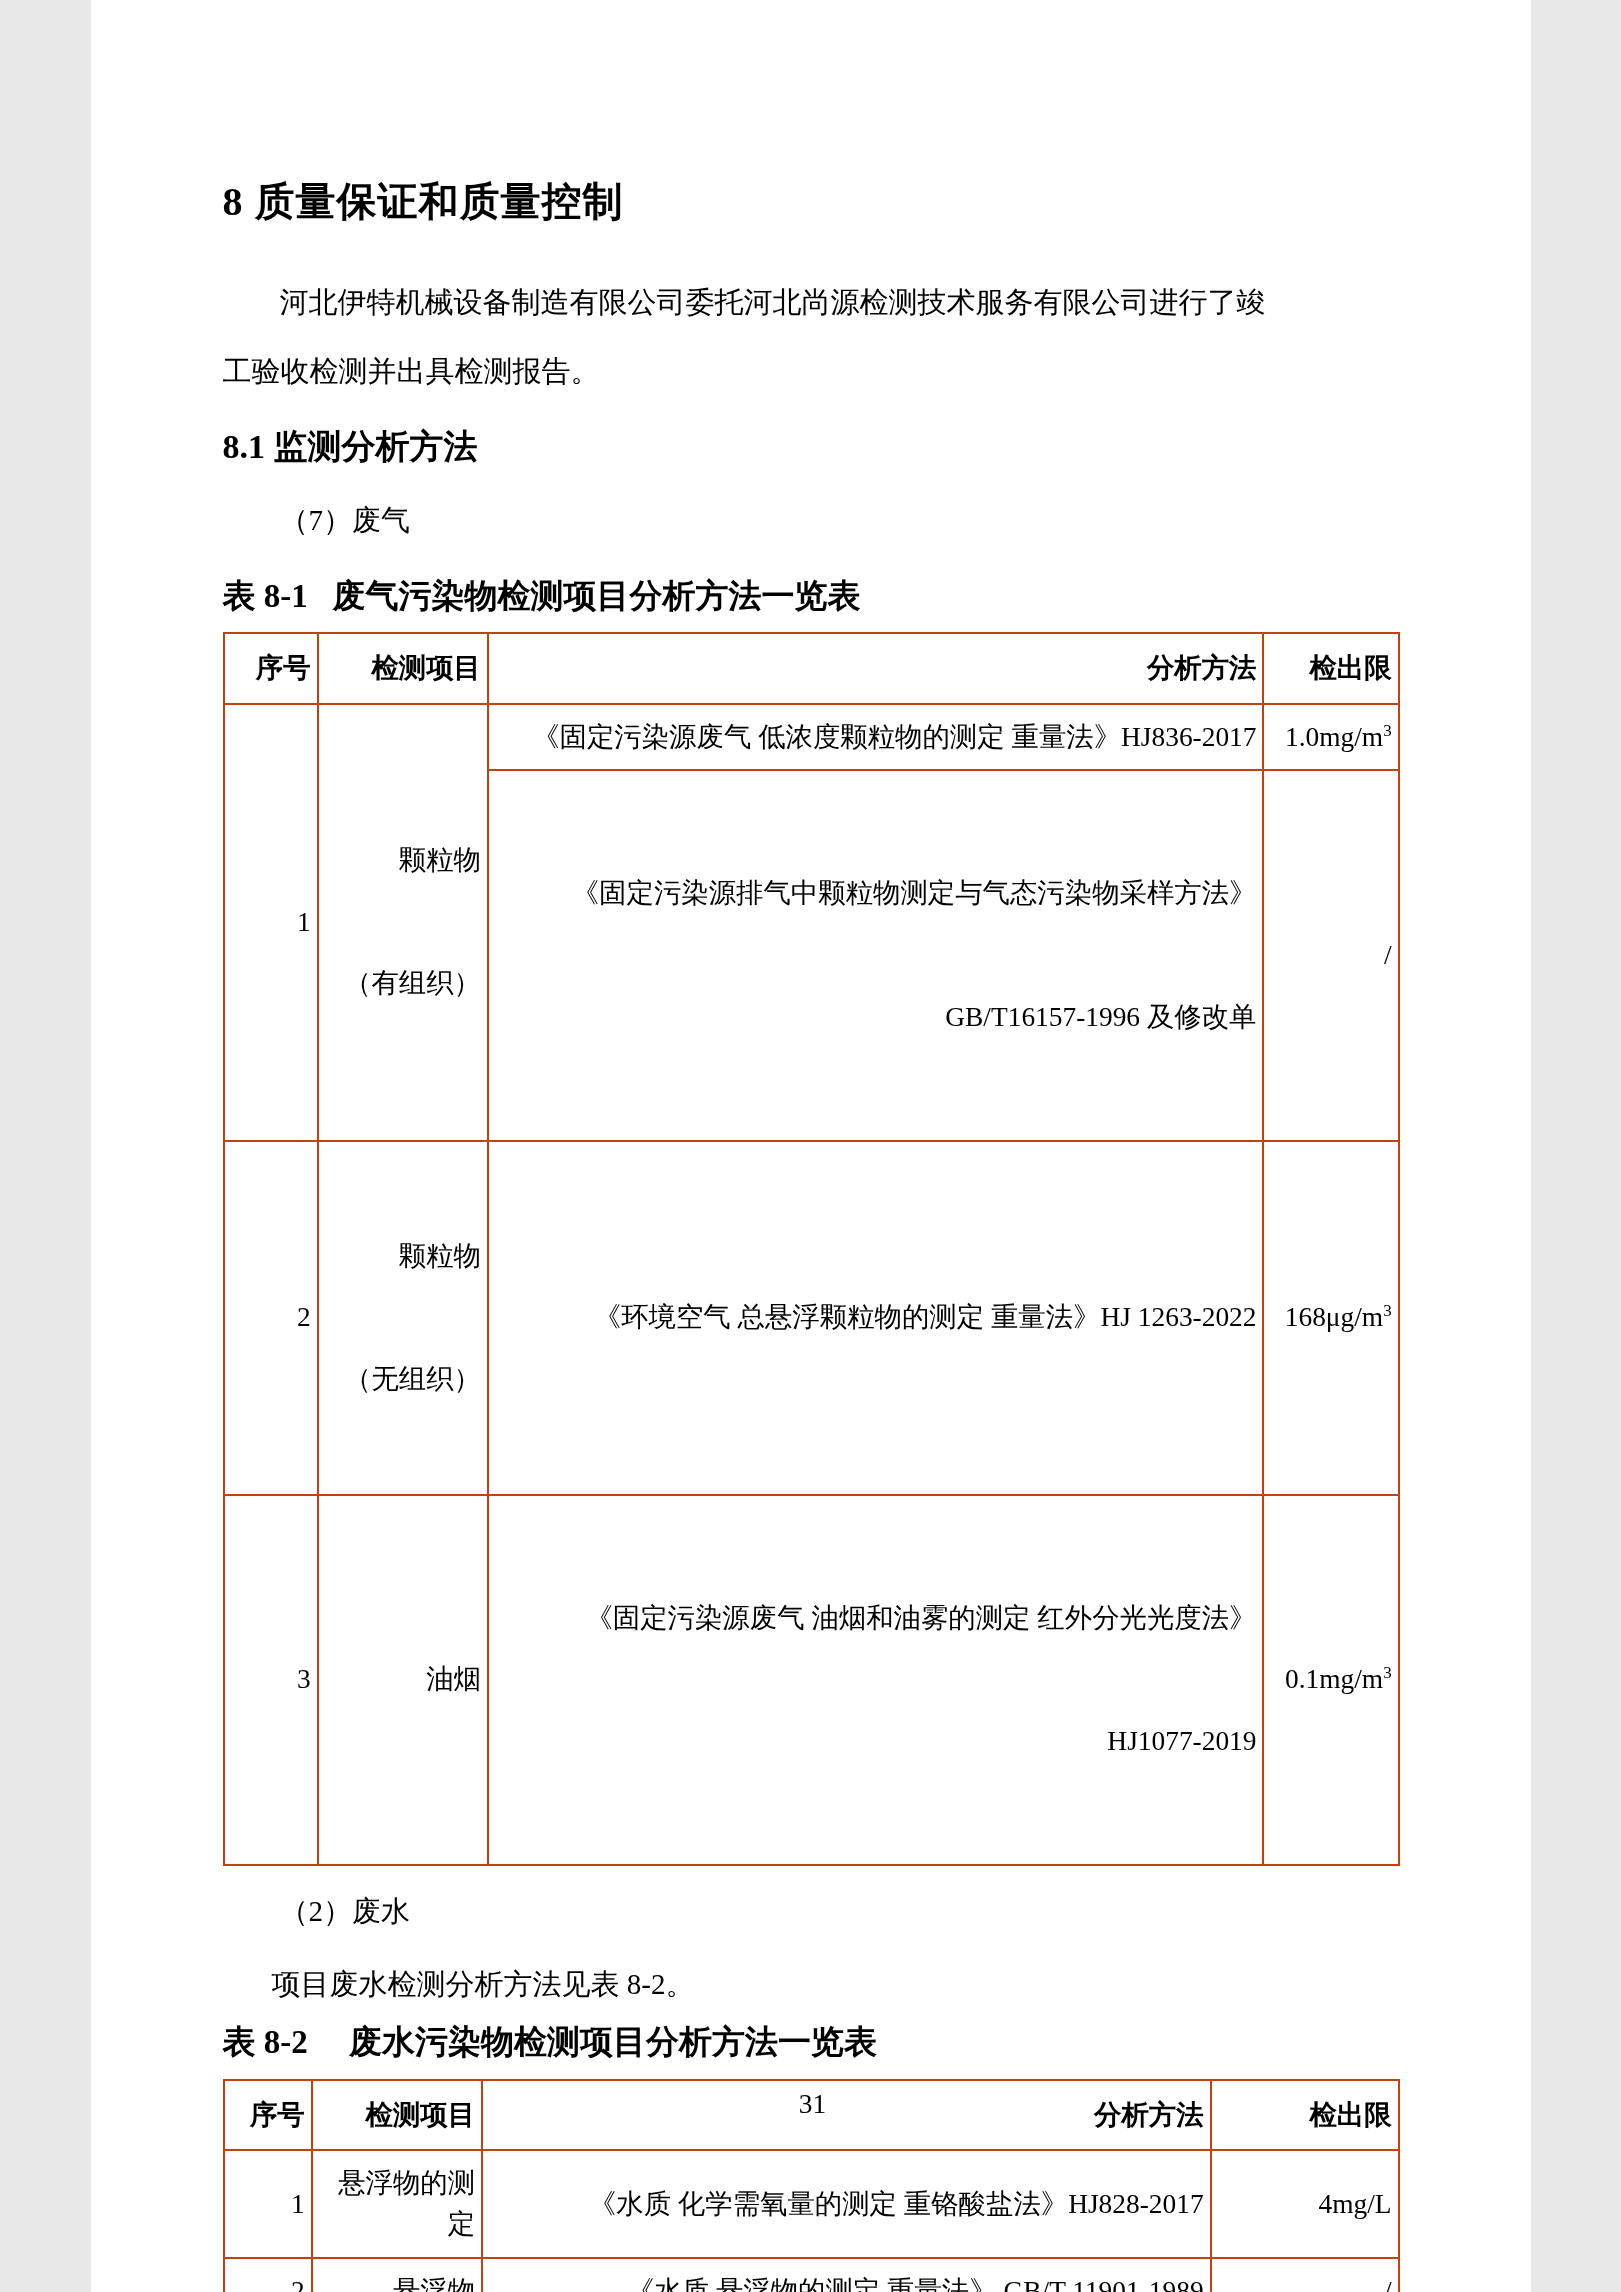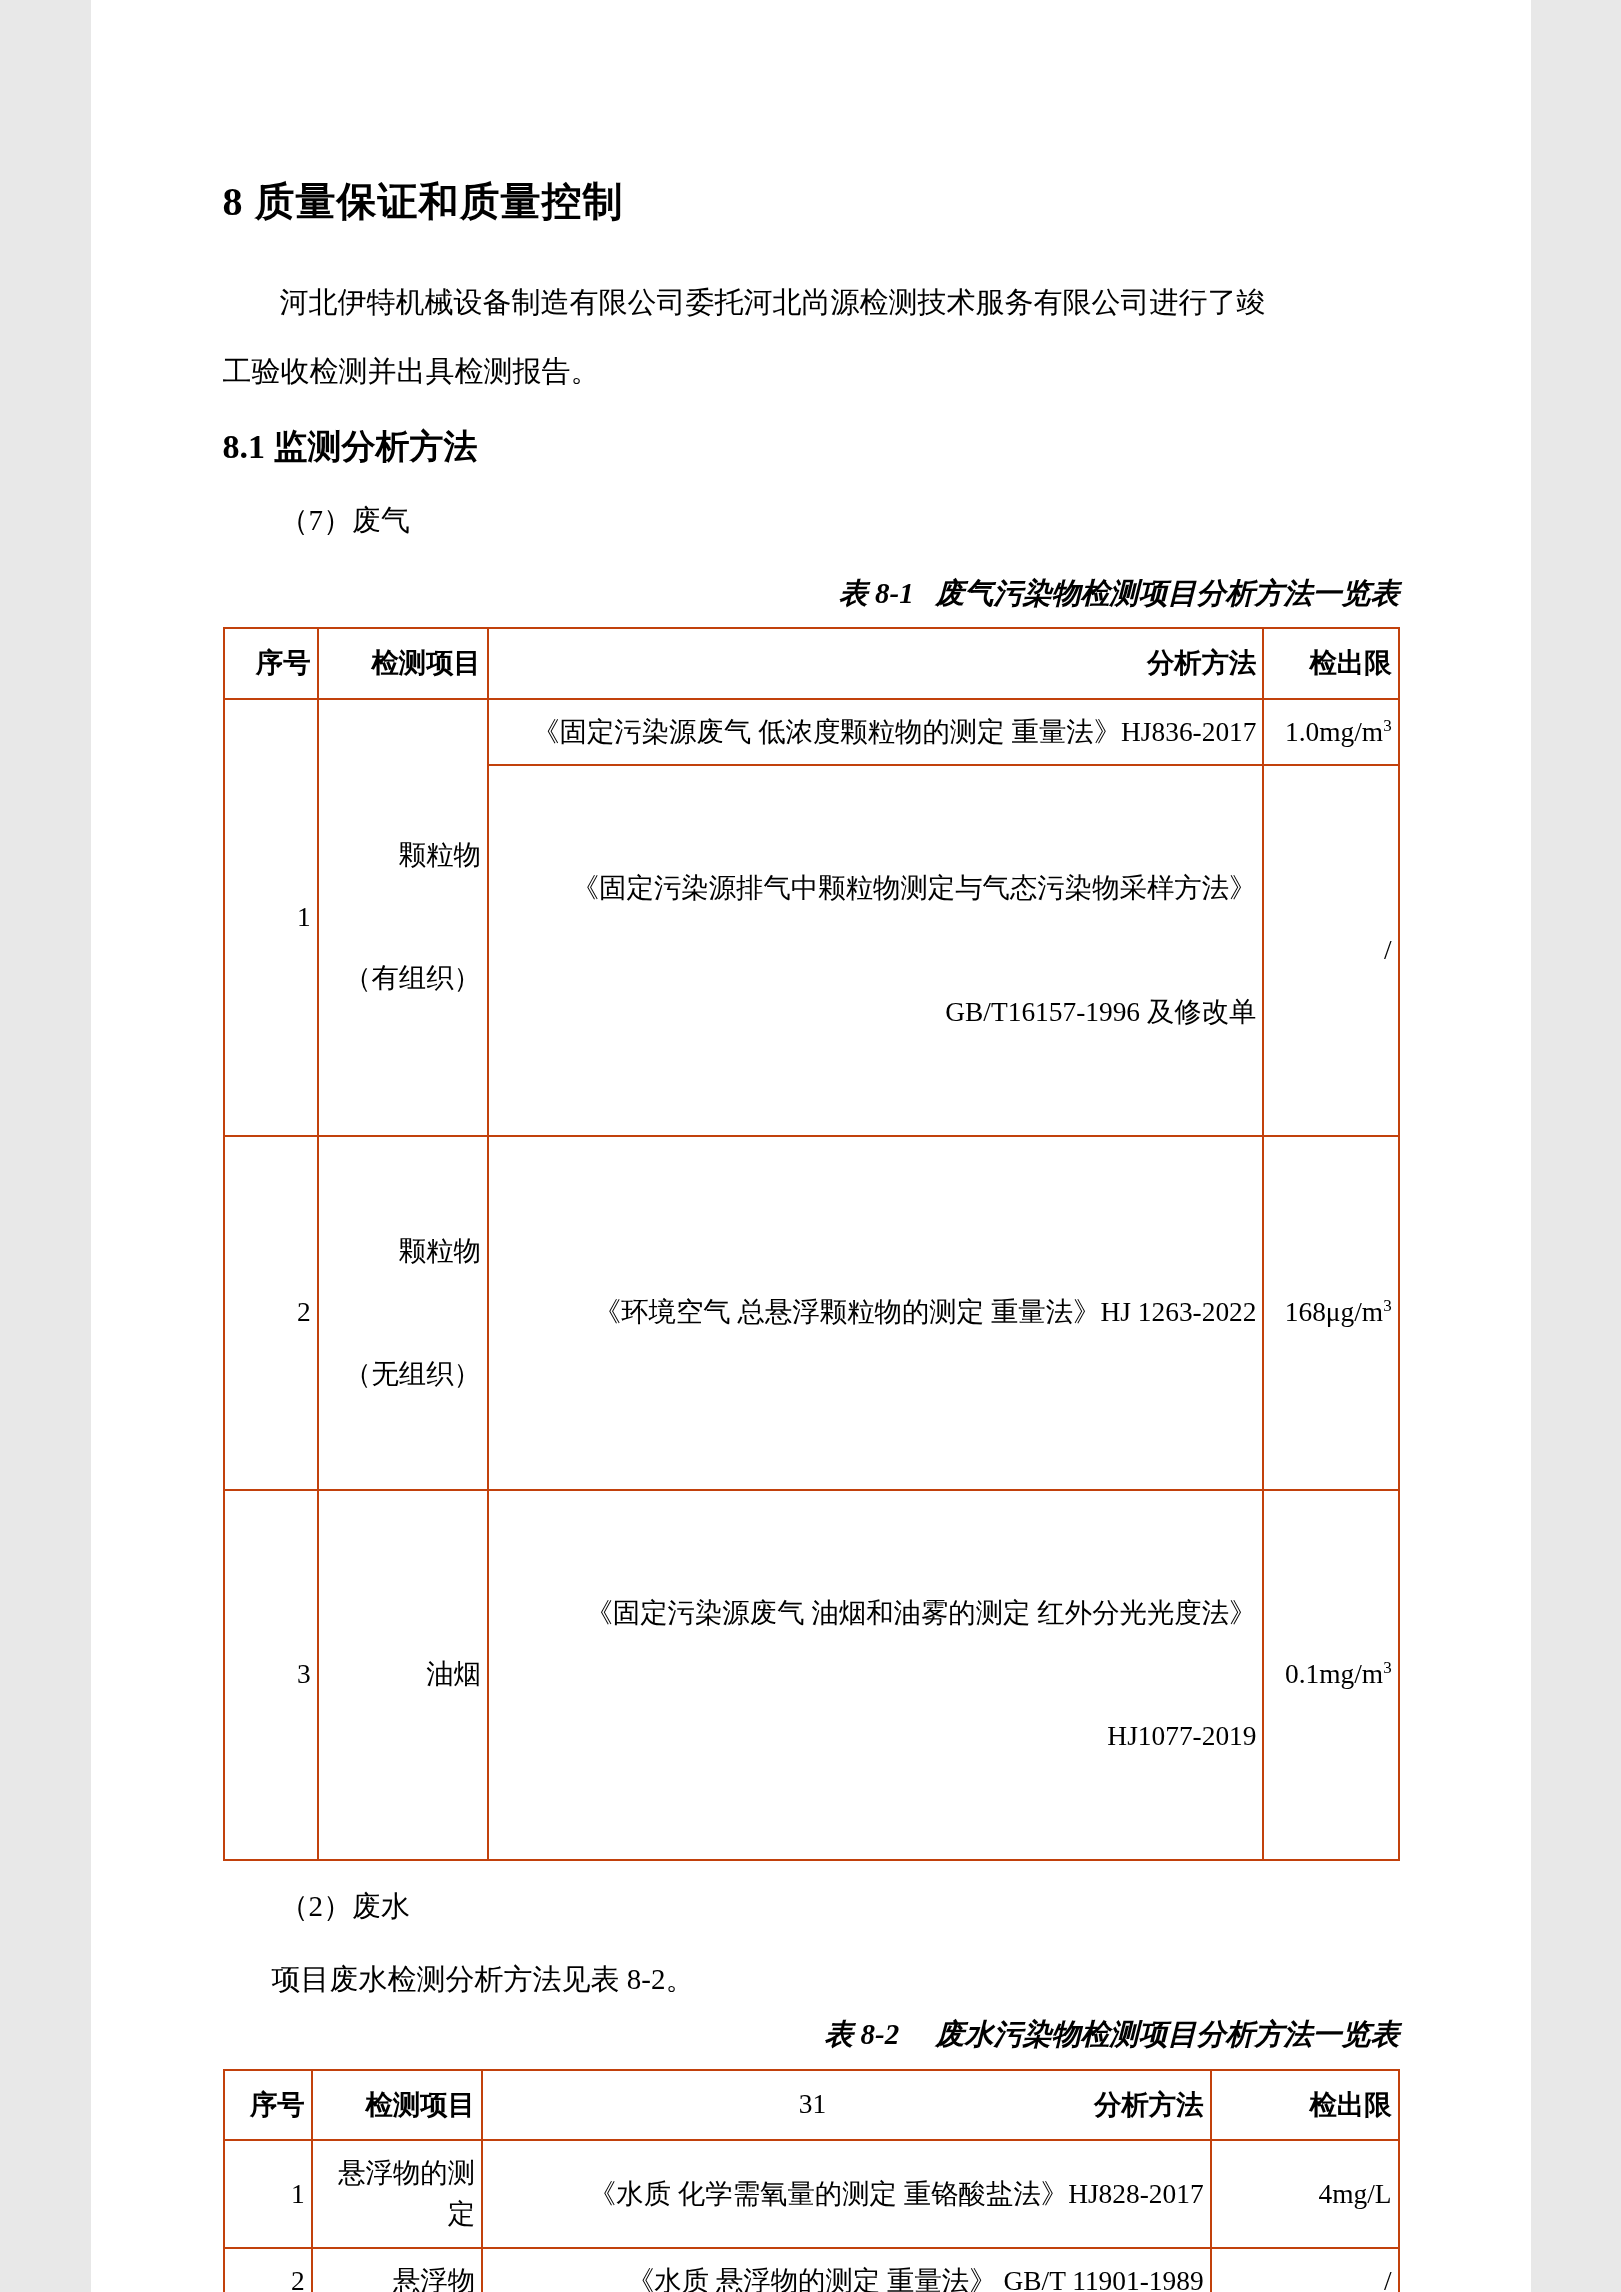--- a/index.html
+++ b/index.html
@@ -34,26 +34,25 @@
   }
   .plabel {
     font-size: 29px;
     margin: 0 0 33px 57px;
   }
   .pintro {
     font-size: 29px;
     margin: 0 0 15.7px 49px;
   }
   .tbl-title {
-    font-size: 29px;
+    font-size: 33px;
     font-weight: bold;
-    text-align: right;
+    text-align: left;
     margin: 3.9px 0 13.7px 0;
     white-space: pre-wrap;
-    font-style: italic;
   }
   table {
     width: 100%;
     border-collapse: collapse;
     table-layout: fixed;
     font-size: 27.4px;
     text-align: center;
     margin-bottom: 0;
   }
   th, td {

